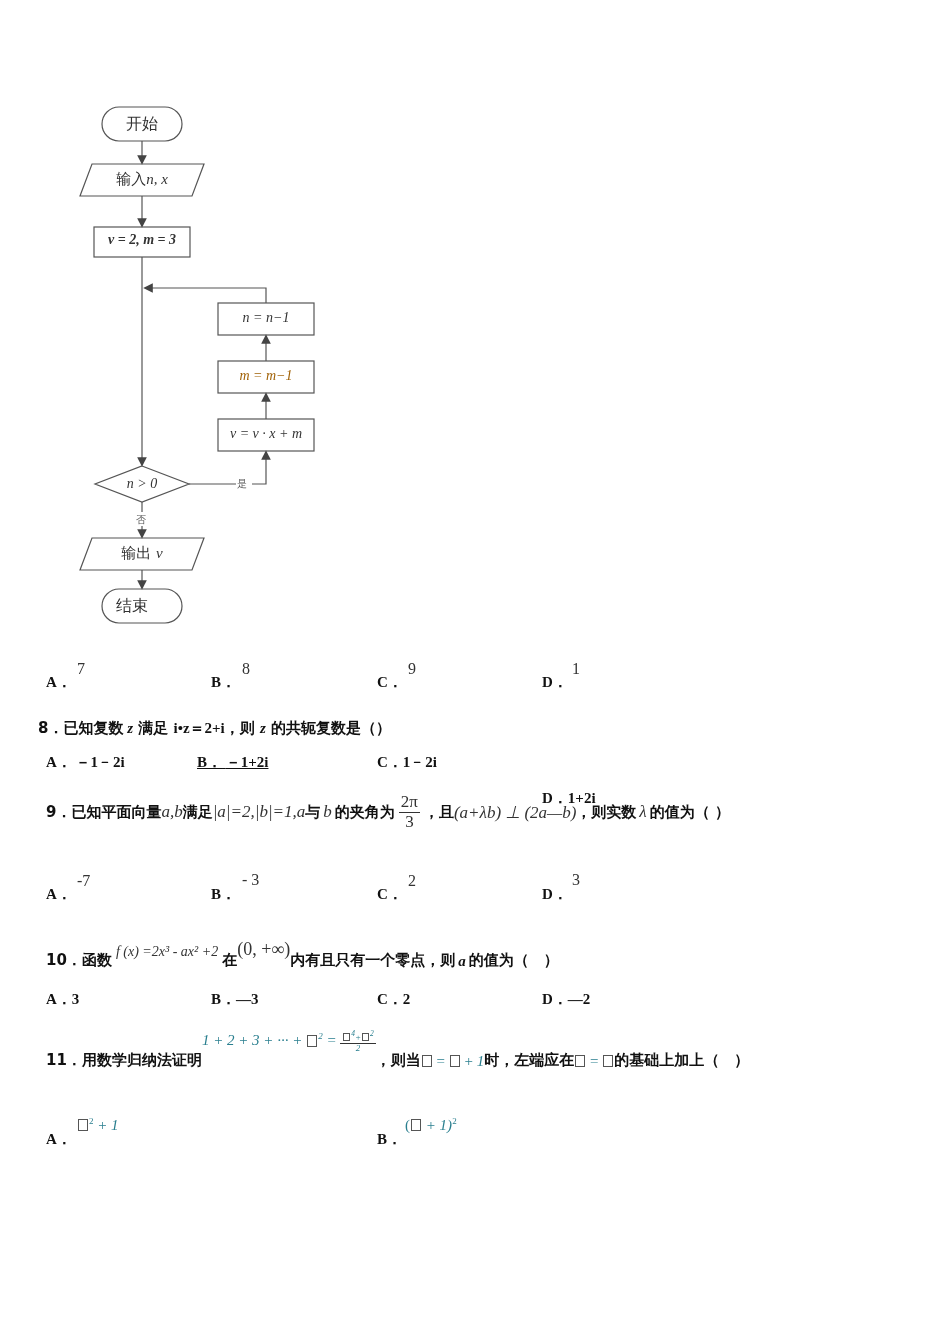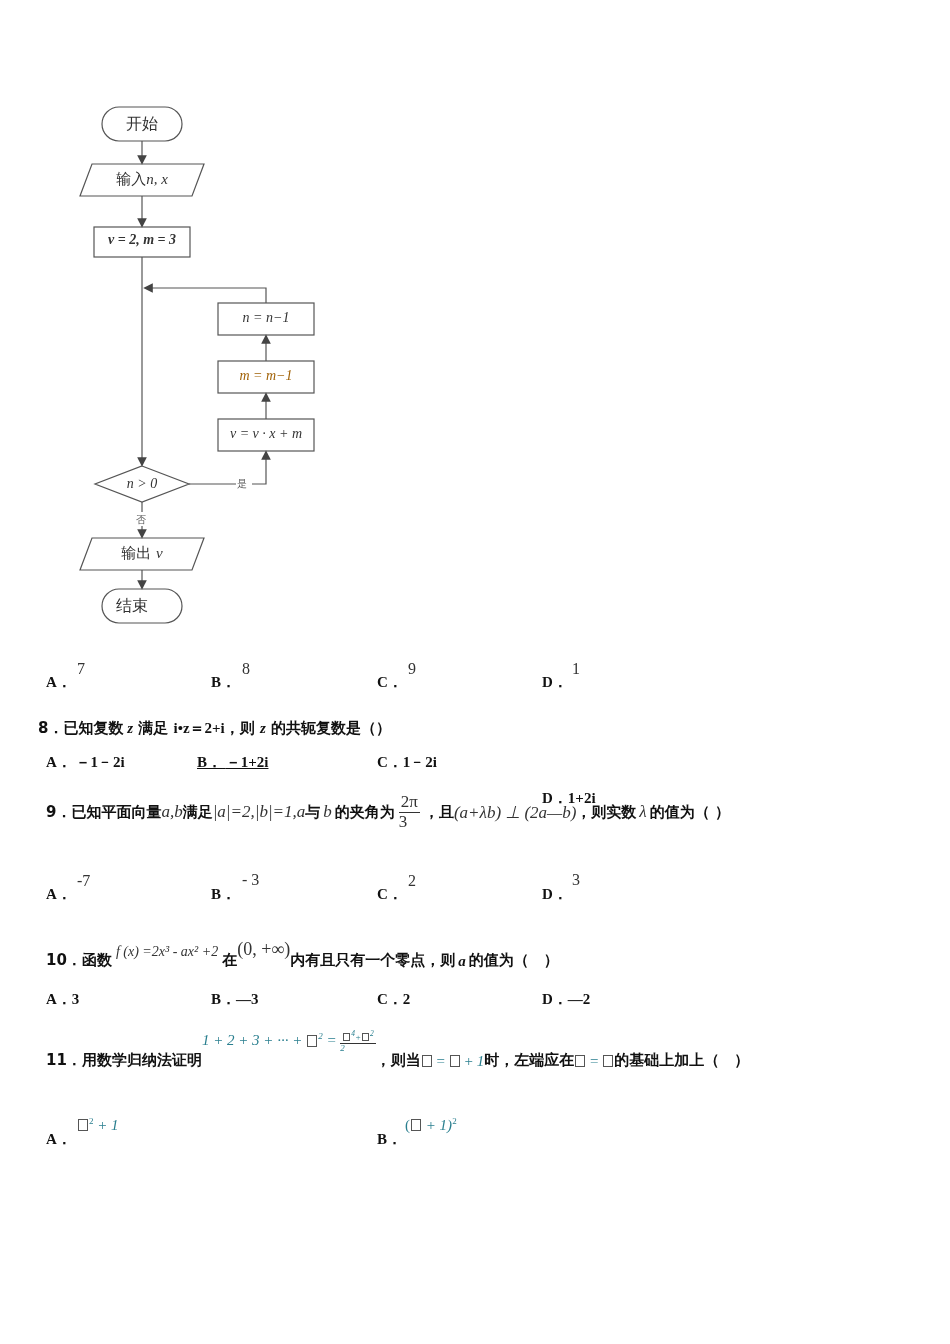--- a/index.html
+++ b/index.html
@@ -7,21 +7,21 @@
          font-family: "DejaVu Sans", sans-serif; color: #111; }
   .abs { position: absolute; white-space: nowrap; }
   .serif { font-family: "Liberation Serif", "DejaVu Serif", serif; }
   .q { font-family: "DejaVu Sans", sans-serif; font-weight: bold; font-size: 15px; }
   .opt-label { font-family: "Liberation Serif", serif; font-weight: bold; font-size: 15px; }
   .opt-val-raised { font-family: "Liberation Serif", serif; font-size: 16px; color: #333; }
   .opt-val-bold { font-family: "Liberation Serif", serif; font-weight: bold; font-size: 15px; }
   .math { font-family: "Liberation Serif", serif; font-weight: normal; color: #333; }
   .teal { color: #2a7f8f; font-family: "Liberation Serif", serif; font-weight: normal; }
   .box-glyph { display: inline-block; width: 8px; height: 10px; border: 1px solid #555; vertical-align: -1px; margin: 0 1px; }
-  .frac { display: inline-block; vertical-align: middle; }
+  .frac { display: inline-block; vertical-align: middle; text-align: center; }
   .frac .num { display: block; border-bottom: 1px solid #333; padding: 0 2px; line-height: 1.1; }
   .frac .den { display: block; line-height: 1.1; }
 </style>
 </head>
 <body>
 
 <div class="abs" style="left:0;top:0;width:400px;height:640px;">
   <svg width="400" height="640" viewBox="0 0 400 640">
     <defs>
       <marker id="ah" markerWidth="8" markerHeight="8" refX="4" refY="4" orient="auto">

